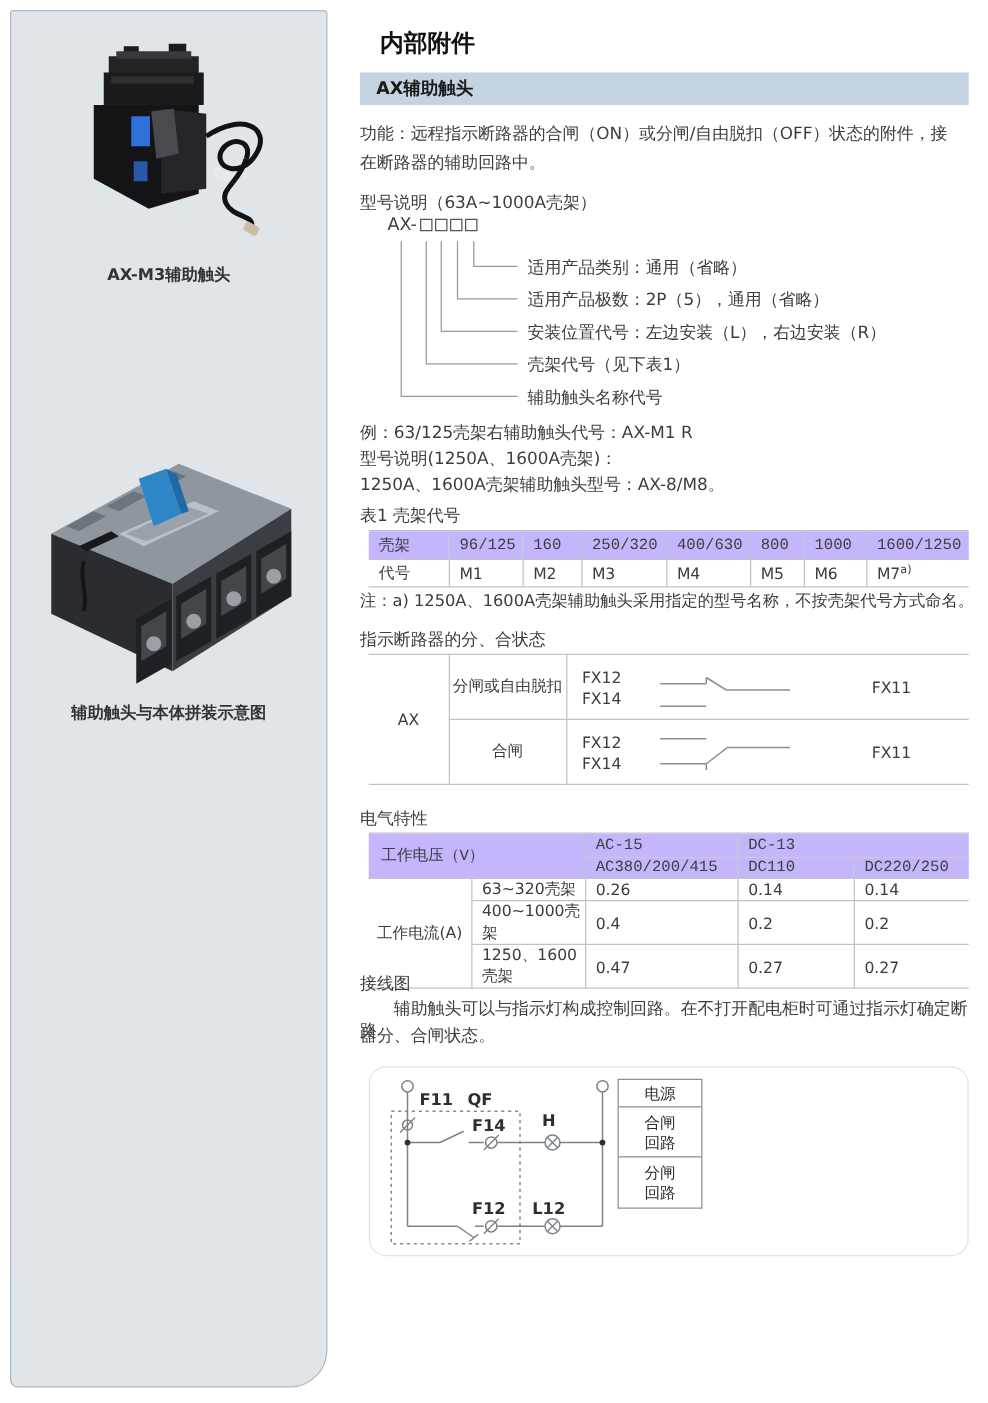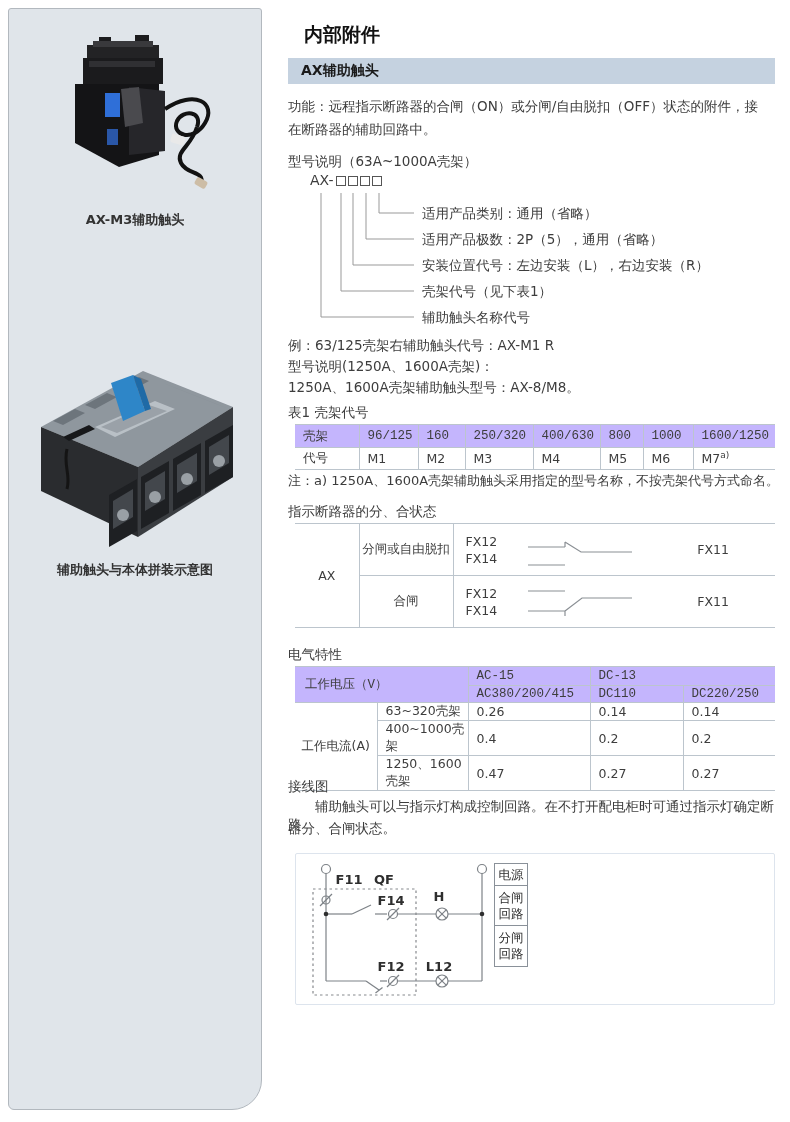--- a/index.html
+++ b/index.html
@@ -41,23 +41,23 @@
   .cen { text-align:center; padding-left:0 !important; }
   sup.note-sup { font-size:9px; }
 
   
   .sym-flex { display:flex; align-items:center; height:100%; }
   .fx-pair { width:66px; padding-left:12px; font-size:12.5px; line-height:17px; color:#3d3d3d; }
   .fx11 { margin-left:auto; margin-right:46px; font-size:12.5px; color:#3d3d3d; }
 
   
   .wiring-box { position:absolute; left:295px; top:853px; width:480px; height:152px;
-                background:#fff; border:1px solid #dde4ed; border-radius:2px; }
+                background:#fff; border:1px solid #dde4ed; border-radius:14px; }
   .legend { position:absolute; left:198px; top:10px; width:50px; }
-  .legend-cell { width:34px; border:1px solid #8a9199; margin-top:-1px;
+  .legend-cell { width:68px; border:1px solid #8a9199; margin-top:-1px;
                  display:flex; flex-direction:column; align-items:center; justify-content:center;
                  font-size:12.5px; line-height:16px; color:#2e2e2e; background:#fff; }
   .svg-label { font-size:13px; font-weight:600; fill:#2e2e2e; }
 </style>
 </head>
 <body>
 
 <div class="page">
 
   <div class="sidebar">

